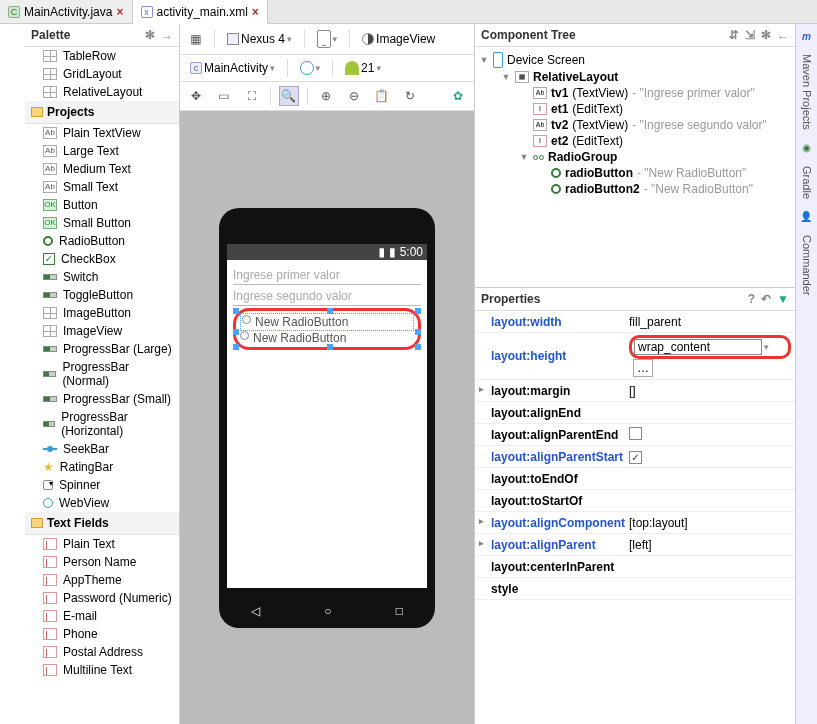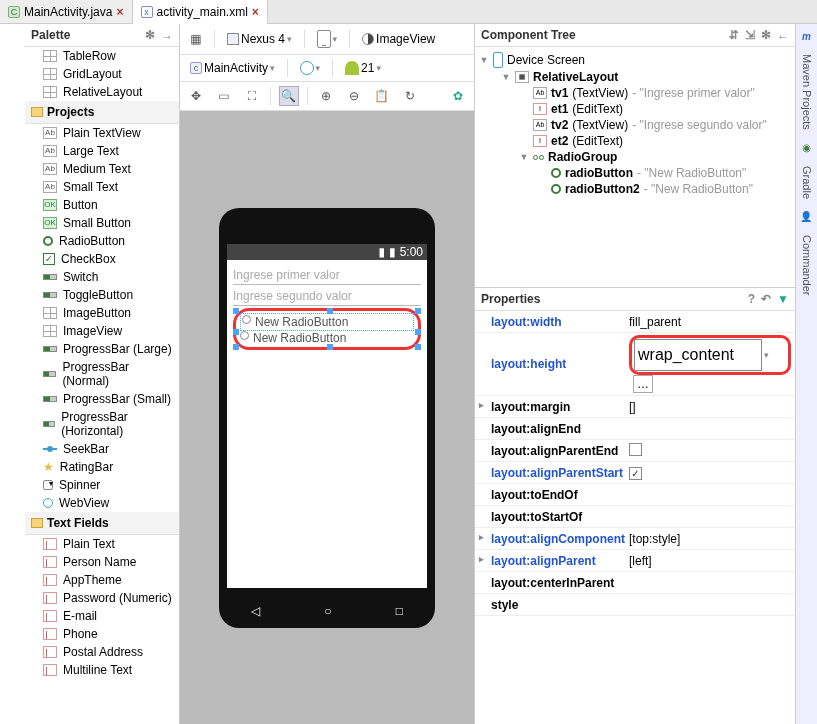--- a/index.html
+++ b/index.html
@@ -89,21 +89,21 @@
 .tree-row .rg span{width:5px;height:5px;border-radius:50%;border:1px solid #3a7d3a;}
 
 .properties { flex:1; border-top:1px solid #ccc; display:flex; flex-direction:column; min-height:0; }
 .prop-body { overflow-y:auto; flex:1; }
 .prop-row { display:flex; border-bottom:1px solid #eee; min-height:22px; align-items:center; }
 .prop-row .k { width:150px; padding:3px 6px 3px 16px; position:relative; }
 .prop-row .k.blue { color:#2255cc; font-weight:bold; }
 .prop-row .k.bold { font-weight:bold; }
 .prop-row .tri { position:absolute; left:4px; color:#888; font-size:9px;}
 .prop-row .v { flex:1; padding:2px 4px; }
-.prop-row .v input[type=text]{ width: calc(100% - 24px); border:1px solid #888; padding:6px 3px; font-size:16px;}
+.prop-row .v input[type=text]{ width: calc(100% - 24px); border:1px solid #888; padding:0 3px; font-size:12px;}
 .hl-wrap { border:3px solid #e33; border-radius:10px; padding:1px 2px; display:flex; align-items:center; gap:2px;}
 .hl-wrap input{border:1px solid #888; padding:1px 3px; width:90px;}
 .hl-wrap .dd{color:#888;font-size:9px;}
 .ell-btn { width:20px;height:18px;border:1px solid #aaa;display:inline-flex;align-items:center;justify-content:center;margin-left:4px;}
 .chk { width:13px; height:13px; border:1px solid #888; display:inline-flex; align-items:center; justify-content:center; font-size:10px; color:#333;}
 
 </style>
 </head>
 <body>
 
@@ -477,21 +477,21 @@
           <div class="prop-row">
             <div class="k bold"><span>layout:toEndOf</span></div>
             <div class="v"></div>
           </div>
           <div class="prop-row">
             <div class="k bold"><span>layout:toStartOf</span></div>
             <div class="v"></div>
           </div>
           <div class="prop-row">
             <div class="k blue bold"><span class="tri">▸</span><span>layout:alignComponent</span></div>
-            <div class="v">[top:style]</div>
+            <div class="v">[top:layout]</div>
           </div>
           <div class="prop-row">
             <div class="k blue bold"><span class="tri">▸</span><span>layout:alignParent</span></div>
             <div class="v">[left]</div>
           </div>
           <div class="prop-row">
             <div class="k bold"><span>layout:centerInParent</span></div>
             <div class="v"></div>
           </div>
           <div class="prop-row">

